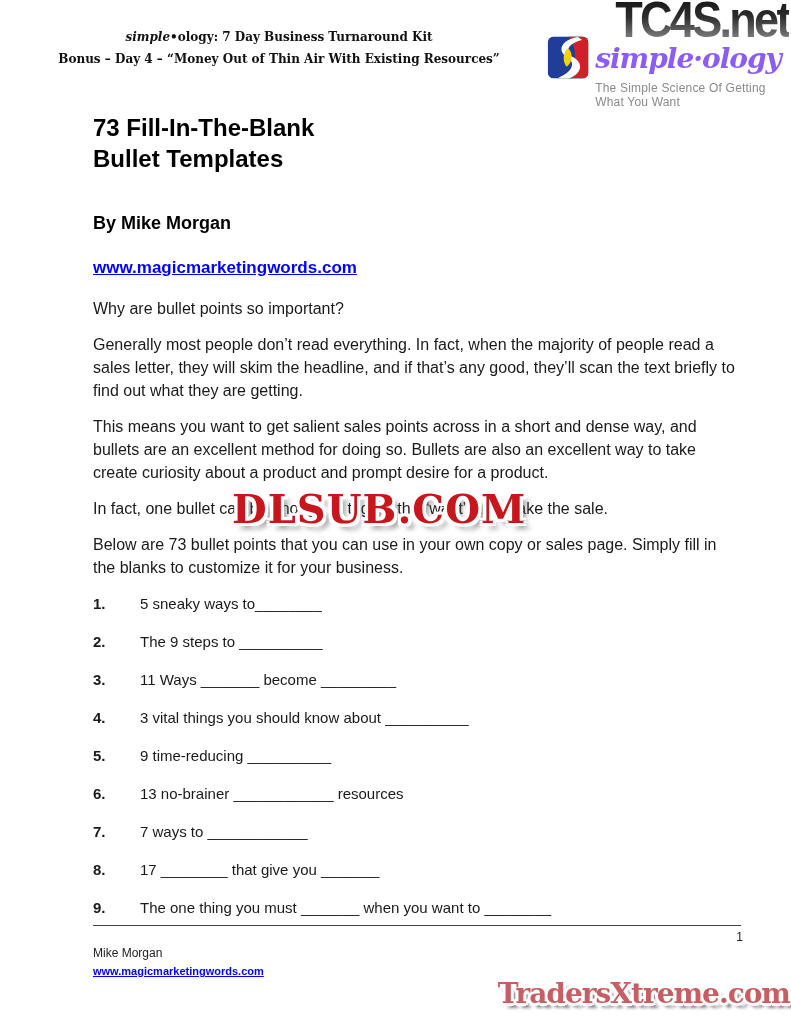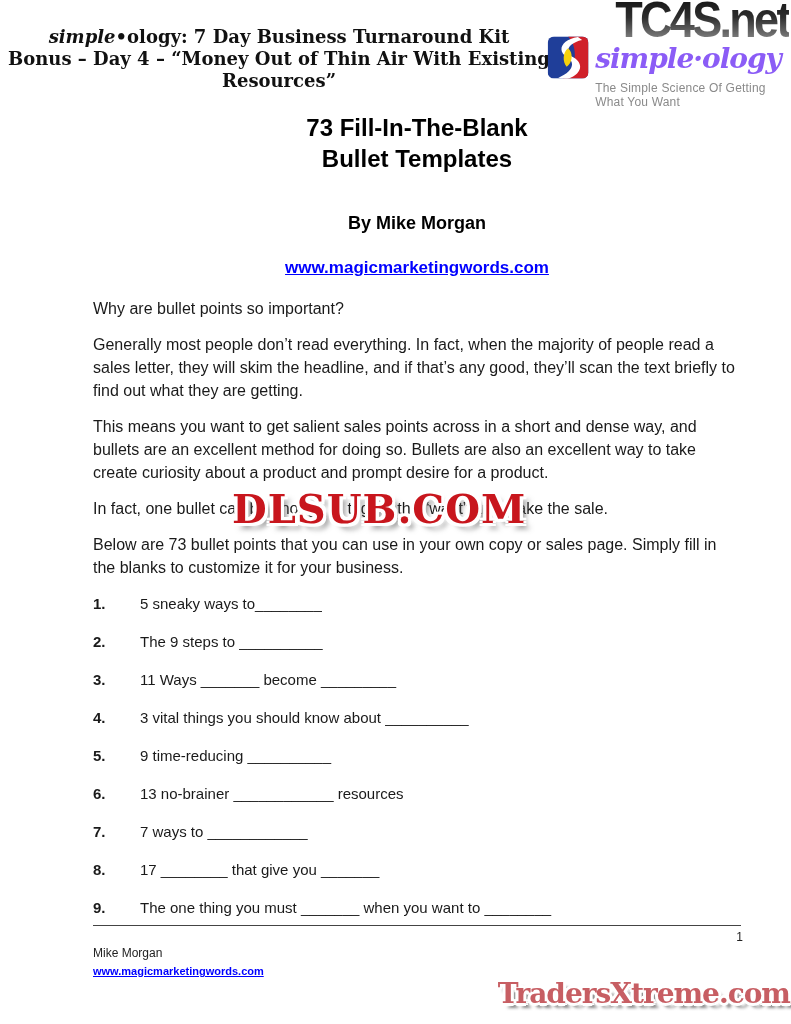--- a/index.html
+++ b/index.html
@@ -9,21 +9,21 @@
     background:#ffffff;
     overflow:hidden;
     font-family:"Liberation Sans", sans-serif;
     color:#1a1a1a;
   }
   
   .header-text{
     position:absolute;left:0;top:26px;width:558px;
     text-align:center;
     font-family:"DejaVu Serif","Liberation Serif",serif;
-    font-weight:bold;font-size:18px;line-height:22px;color:#111;
+    font-weight:bold;font-size:12px;line-height:22px;color:#111;
   }
   .header-text .ital{font-style:italic;}
   .logo{
     position:absolute;left:547px;top:29px;display:flex;align-items:flex-start;
   }
   .logo-icon{width:55px;height:57px;display:block;}
   .logo-words{margin-left:6px;padding-top:18px;}
   .logo-brand{
     font-family:"DejaVu Serif","Liberation Serif",serif;
     font-style:italic;font-weight:bold;
@@ -58,21 +58,21 @@
     position:absolute;right:1px;top:972px;z-index:25;
     font-family:"DejaVu Serif","Liberation Serif",serif;font-weight:bold;
     font-size:28px;letter-spacing:-1px;line-height:44px;
     color:#c75e63;
     text-shadow:
       -2px -2px 0 #fff,2px -2px 0 #fff,-2px 2px 0 #fff,2px 2px 0 #fff,
       0 -3px 0 #fff,0 3px 0 #fff,-3px 0 0 #fff,3px 0 0 #fff,
       5px 5px 3px rgba(70,70,70,.65);
   }
   
-  .title-block{position:absolute;left:93px;top:112px;width:648px;text-align:center;}
+  .title-block{position:absolute;left:93px;top:112px;width:648px;}
   .doc-title{font-weight:bold;font-size:24px;line-height:31px;color:#000;}
   .byline{font-weight:bold;font-size:18px;line-height:22px;margin-top:38px;color:#000;}
   .title-link{
     display:inline-block;margin-top:5px;
     font-weight:bold;font-size:17px;line-height:22px;
     color:#0000ff;text-decoration:underline;
   }
   
   .body-copy{position:absolute;left:93px;top:289px;width:650px;}
   .para{margin:8px 0 13px 0;font-size:16px;line-height:23px;}

